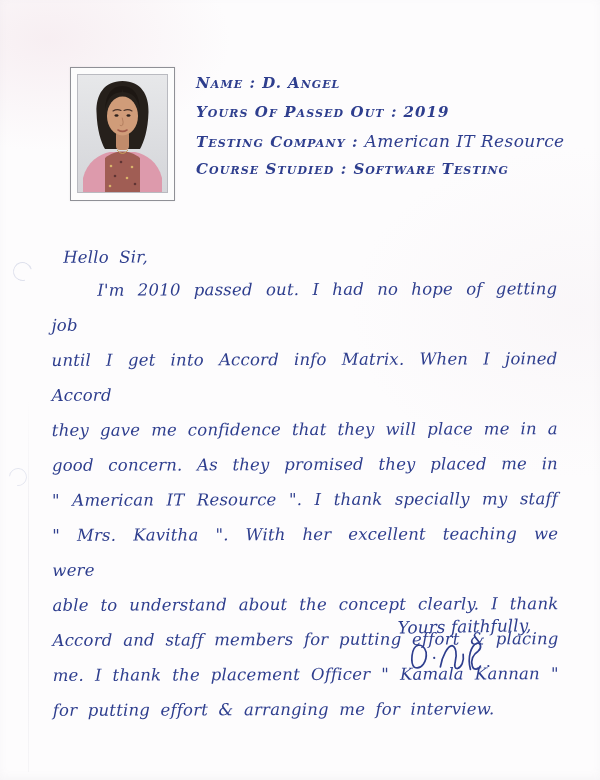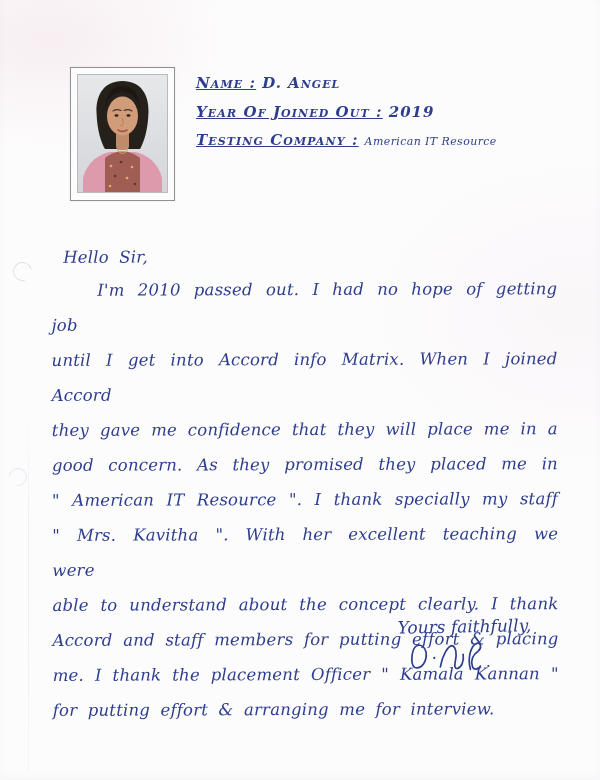--- a/index.html
+++ b/index.html
@@ -27,23 +27,23 @@
     padding:6px 6px 7px 6px;box-shadow:0 0 2px rgba(0,0,0,0.08);
   }
   .photo-frame svg{display:block;}
   
   .ink{color:#2e3e8e;}
   .details{
     position:absolute;left:196px;top:74px;width:380px;
     font-style:italic;letter-spacing:0.6px;
   }
   .detail-line{height:28.5px;font-size:15px;white-space:nowrap;}
-  .detail-label{font-variant:small-caps;font-weight:bold;letter-spacing:1.1px;text-decoration:underline;}
+  .detail-label{font-variant:small-caps;font-weight:bold;letter-spacing:1.1px;}
   .detail-value{font-variant:small-caps;font-weight:bold;letter-spacing:1px;margin-left:6px;}
-  .detail-value.script{font-variant:normal;font-weight:normal;letter-spacing:0.4px;font-size:11px;}
+  .detail-value.script{font-variant:normal;font-weight:normal;letter-spacing:0.4px;font-size:17px;}
   .letter{
     position:absolute;left:52px;top:242px;width:506px;
     font-style:italic;font-size:16.5px;letter-spacing:0.2px;
     transform:rotate(-0.2deg);
   }
   .line{line-height:35px;word-spacing:5px;white-space:nowrap;}
   .salutation{line-height:30px;padding-left:12px;}
   .j{text-align:justify;text-align-last:justify;white-space:normal;}
   .indent1{text-indent:46px;}
   .closing{
@@ -105,24 +105,27 @@
 
       <rect x="0.5" y="0.5" width="90" height="118" fill="none" stroke="#b9bac0" stroke-width="1"></rect>
     </svg>
   </div>
 
   <div class="details ink">
     <div class="detail-line">
       <span class="detail-label">Name :</span><span class="detail-value">D. Angel</span>
     </div>
     <div class="detail-line">
-      <span class="detail-label">Year Of Joined Out :</span><span class="detail-value">2019</span>
+      <span class="detail-label">Yours Of Passed Out :</span><span class="detail-value">2019</span>
     </div>
     <div class="detail-line">
       <span class="detail-label">Testing Company :</span><span class="detail-value script">American IT Resource</span>
+    </div>
+    <div class="detail-line">
+      <span class="detail-label">Course Studied :</span><span class="detail-value">Software Testing</span>
     </div>
   </div>
 
   <div class="letter ink">
     <div class="line salutation">Hello Sir,</div>
     <div class="line j indent1">I'm 2010 passed out. I had no hope of getting job</div>
     <div class="line j">until I get into Accord info Matrix. When I joined Accord</div>
     <div class="line j">they gave me confidence that they will place me in a</div>
     <div class="line j">good concern. As they promised they placed me in</div>
     <div class="line j">" American IT Resource ". I thank specially my staff</div>

